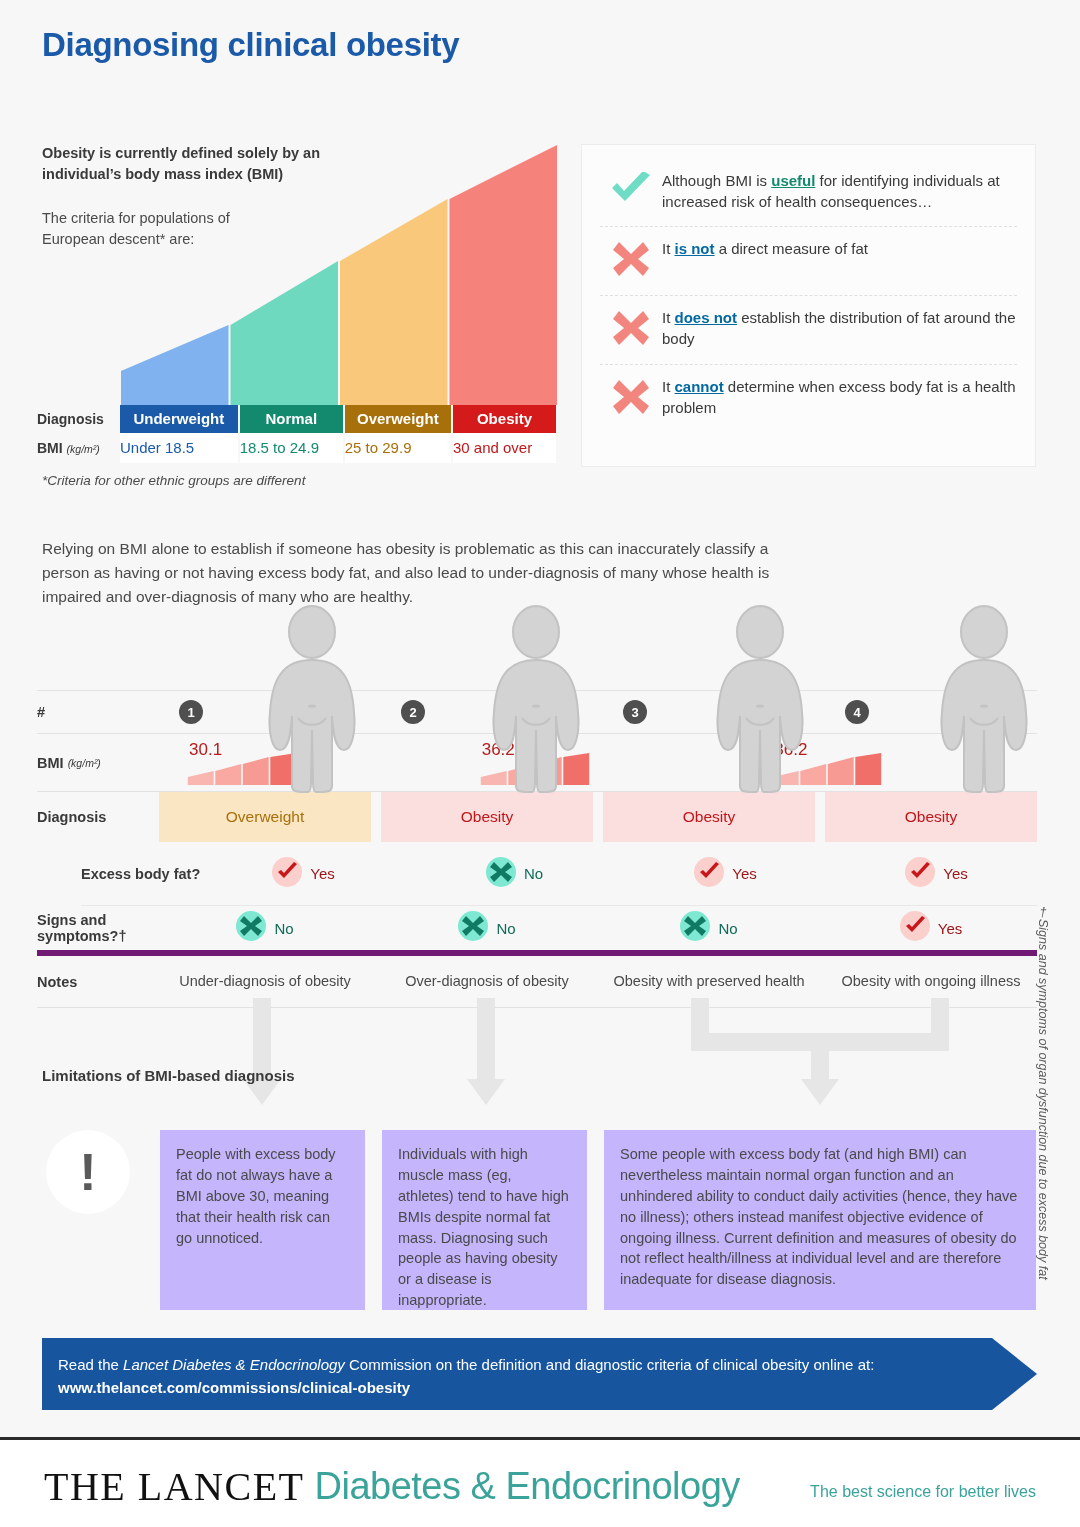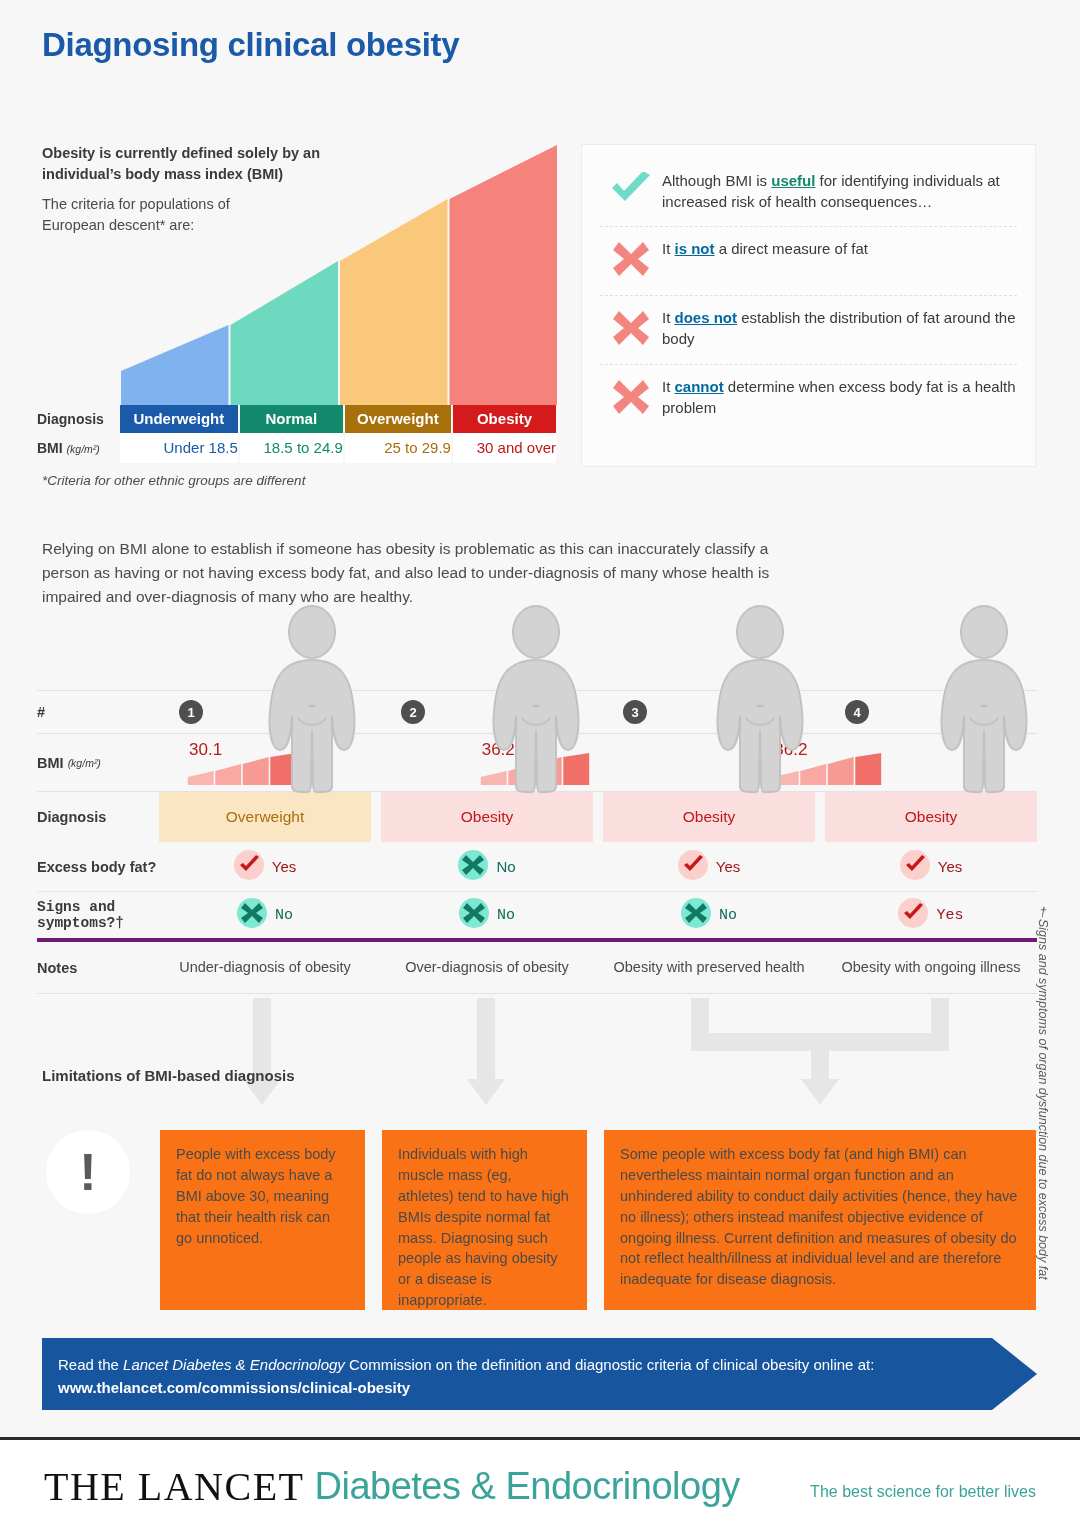--- a/index.html
+++ b/index.html
@@ -25,21 +25,21 @@
     border-bottom: 1.5px solid #6a6a6a;
   }
 
   
   .lead-bold {
     position: absolute; left: 42px; top: 143px;
     width: 310px; font-size: 14.5px; font-weight: bold;
     line-height: 1.45; color: #3a3a3a;
   }
   .lead-normal {
-    position: absolute; left: 42px; top: 194px;
+    position: absolute; left: 42px; top: 208px;
     width: 250px; font-size: 14.5px; line-height: 1.45; color: #4a4a4a;
   }
   .footnote-criteria {
     position: absolute; left: 42px; top: 473px;
     font-size: 13.5px; font-style: italic; color: #4a4a4a;
   }
 
   
   .stair { position: absolute; left: 120px; top: 143px; width: 438px; height: 260px; }
   .stair svg { display: block; }
@@ -56,21 +56,21 @@
     padding-right: 6px; text-align: left; white-space: nowrap;
     background: #f7f7f7;
   }
   .cat-rowlabel .unit { font-size: 10.5px; font-weight: normal; font-style: italic; }
   .cat-head {
     color: #fff; font-weight: bold; font-size: 15px;
     text-align: center; height: 28px; line-height: 28px;
     border-right: 2px solid #f7f7f7;
   }
   .cat-val {
-    text-align: right; font-size: 15px; height: 30px; line-height: 30px;
+    text-align: left; font-size: 15px; height: 30px; line-height: 30px;
     background: #fff; border-right: 2px solid #f7f7f7; margin-top: 24px;
   }
 
   
   .factpanel {
     position: absolute; left: 581px; top: 144px;
     width: 455px; height: 323px;
     background: #fcfcfc; border: 1px solid #ececec;
     padding: 14px 18px 0 18px;
   }
@@ -95,22 +95,22 @@
     font-size: 14.5px; font-weight: bold; color: #3a3a3a;
     display: flex; align-items: center;
   }
   .crow .lbl .unit { font-size: 10.5px; font-weight: normal; font-style: italic; }
   .cell { flex: 1 1 0; position: relative; display: flex; align-items: center; justify-content: center; }
   .gap { width: 10px; flex: 0 0 10px; }
 
   .row-num { height: 44px; border-top: 1px solid #e2e2e2; border-bottom: 1px solid #e2e2e2; }
   .row-bmi { height: 58px; border-bottom: 1px solid #e2e2e2; }
   .row-diag { height: 50px; }
-  .row-fat { height: 50px; border-bottom: 1px solid #e8e8e8; }
-  .row-sym { height: 50px; border-bottom: 4px solid #701a75; font-family: Liberation Mono, monospace; }
+  .row-fat { height: 64px; border-bottom: 1px solid #e8e8e8; margin-left: 44px; }
+  .row-sym { height: 50px; border-bottom: 6px solid #701a75; }
   .row-notes { height: 52px; border-bottom: 1px solid #e2e2e2; }
 
   .numbadge {
     width: 24px; height: 24px; border-radius: 50%;
     background: #4f4f4f; color: #fff; font-size: 13px; font-weight: bold;
     display: flex; align-items: center; justify-content: center;
     position: absolute; left: 20px;
   }
   .bmi-val {
     position: absolute; left: 20px; top: 6px;
@@ -133,21 +133,21 @@
     position: absolute; left: 42px; top: 1065px;
     font-size: 15px; font-weight: bold; color: #3a3a3a; line-height: 1.45;
   }
   .excl {
     position: absolute; left: 46px; top: 1130px;
     width: 84px; height: 84px; border-radius: 50%; background: #fff;
     display: flex; align-items: center; justify-content: center;
     font-size: 52px; font-weight: bold; color: #5a5a5a; line-height: 0.85;
   }
   .limbox {
-    position: absolute; background: #f97316; padding: 14px 16px;
+    position: absolute; background: #c4b5fd; padding: 14px 16px;
     font-size: 14.5px; line-height: 1.44; color: #4a4a4a;
   }
   #limbox0 { left: 160px; top: 1130px; width: 205px; height: 180px; }
   #limbox1 { left: 382px; top: 1130px; width: 205px; height: 180px; }
   #limbox2 { left: 604px; top: 1130px; width: 432px; height: 180px; }
 
   
   .vfoot {
     position: absolute; left: 1036px; top: 905px;
     font-size: 12.5px; font-style: italic; color: #5a5a5a;

